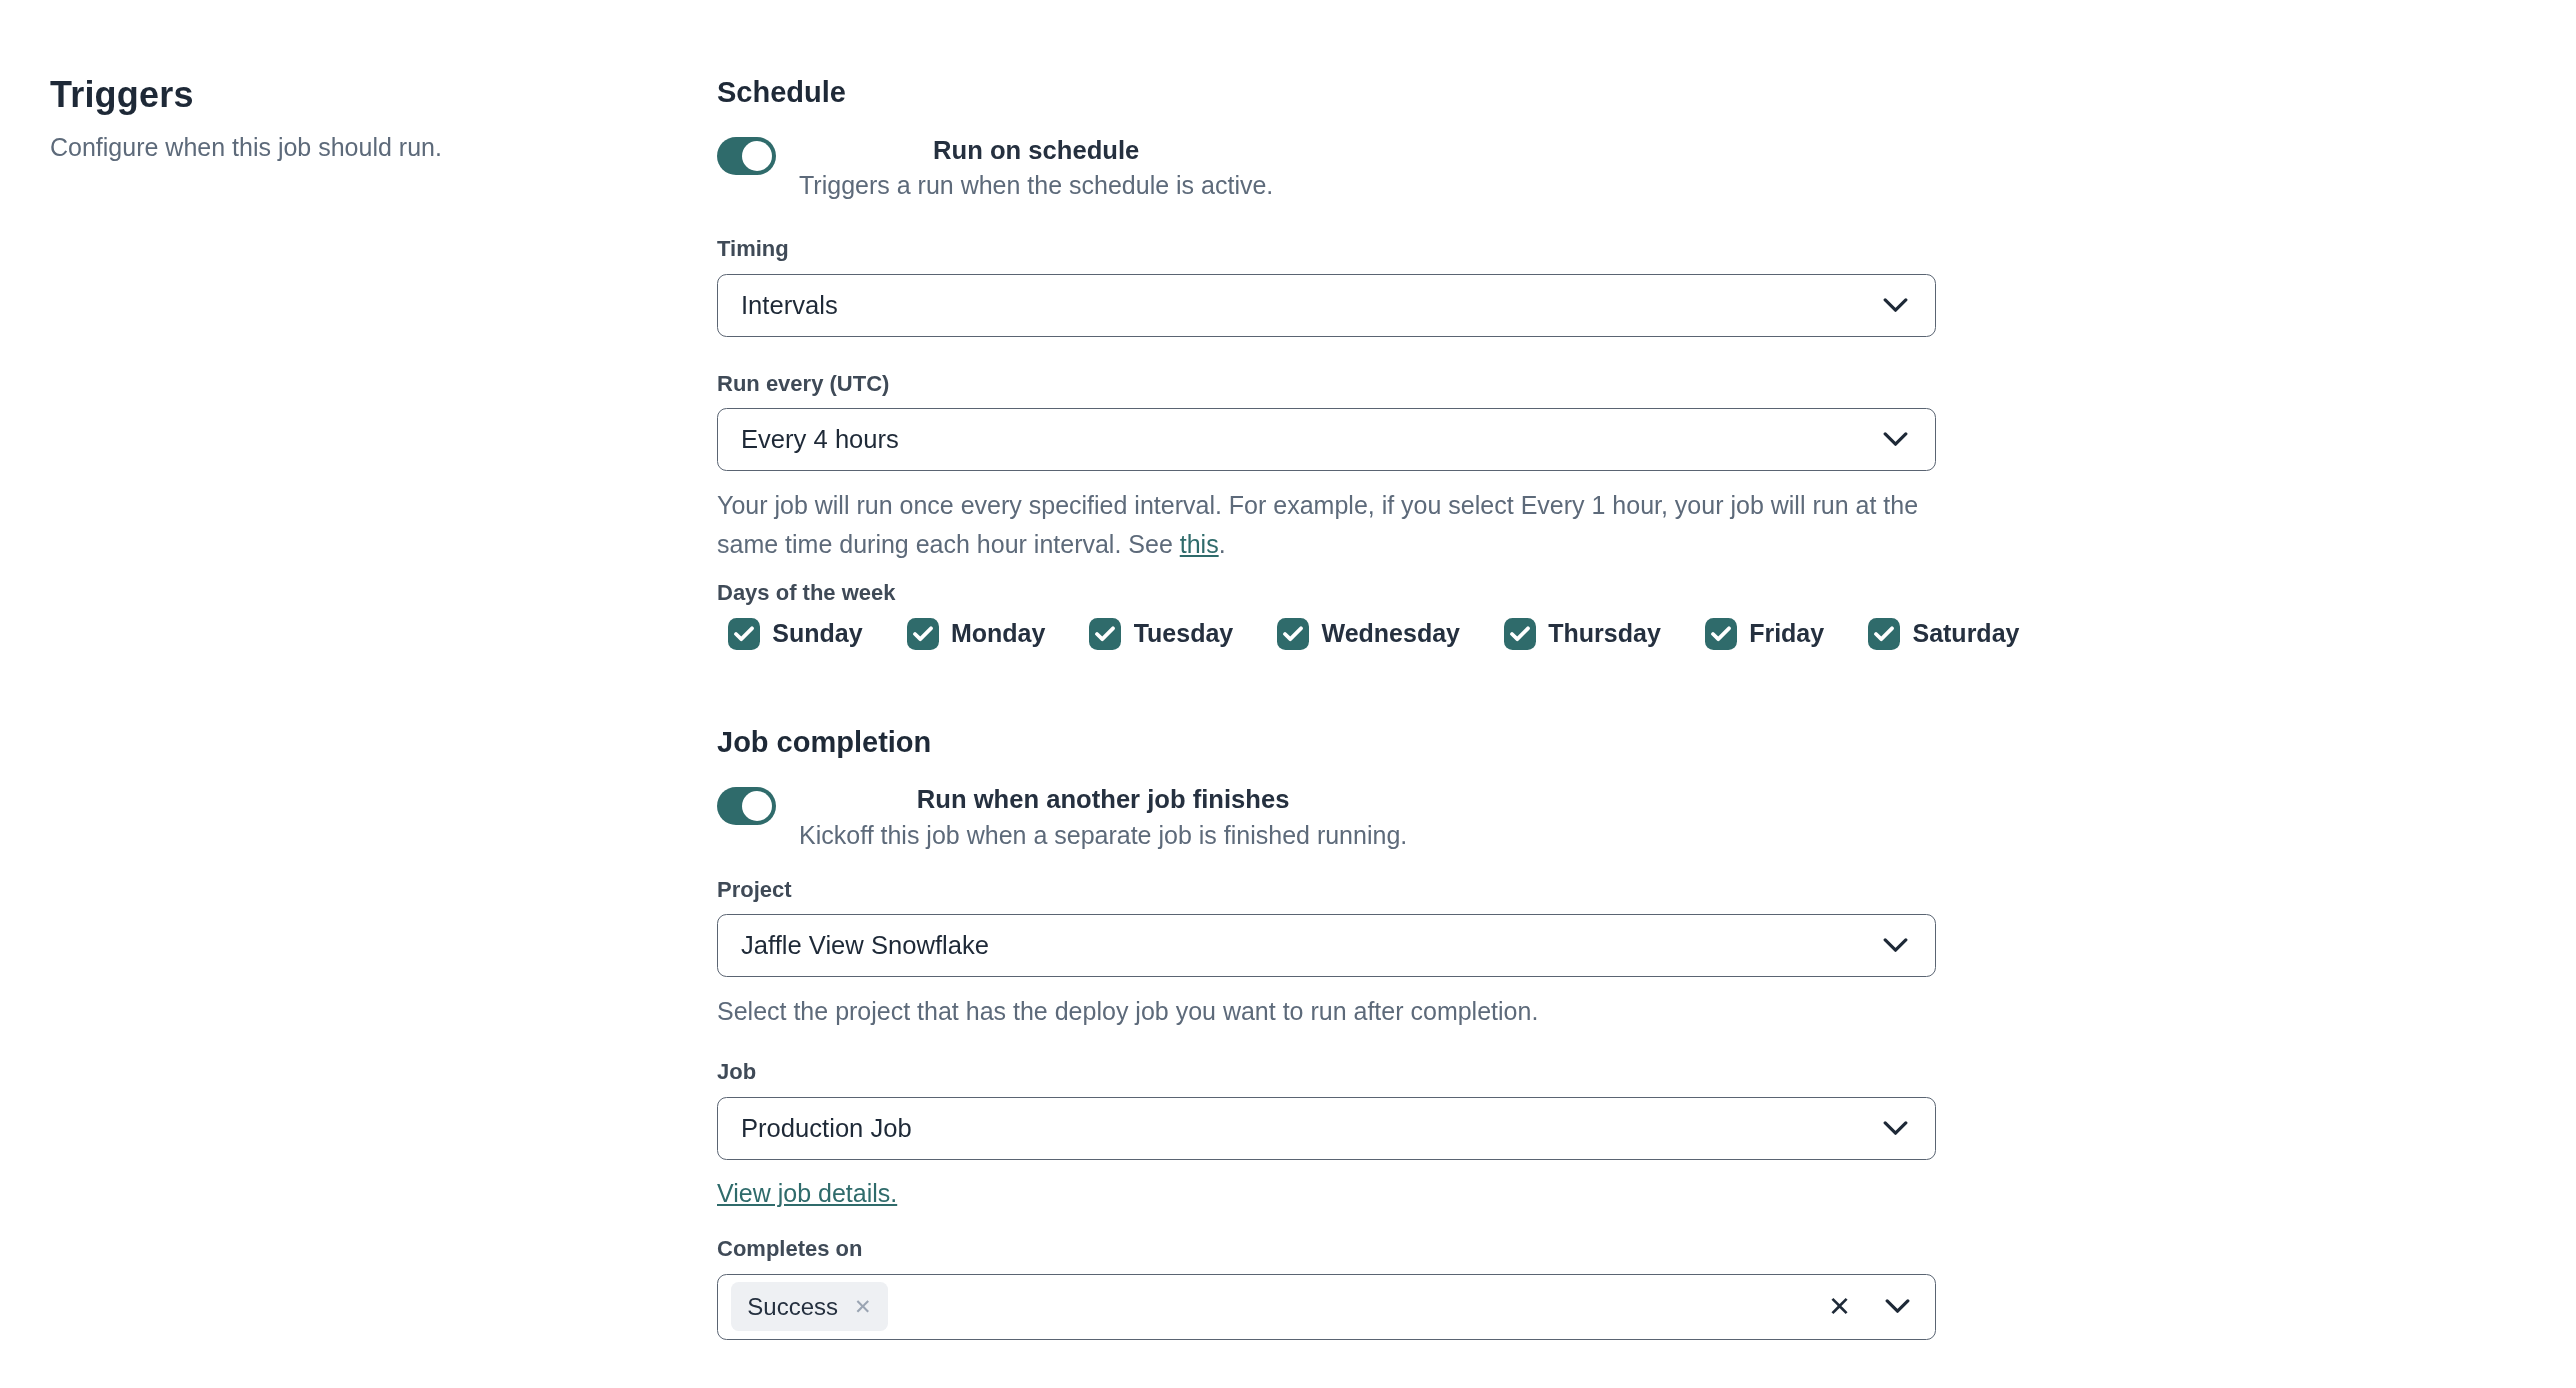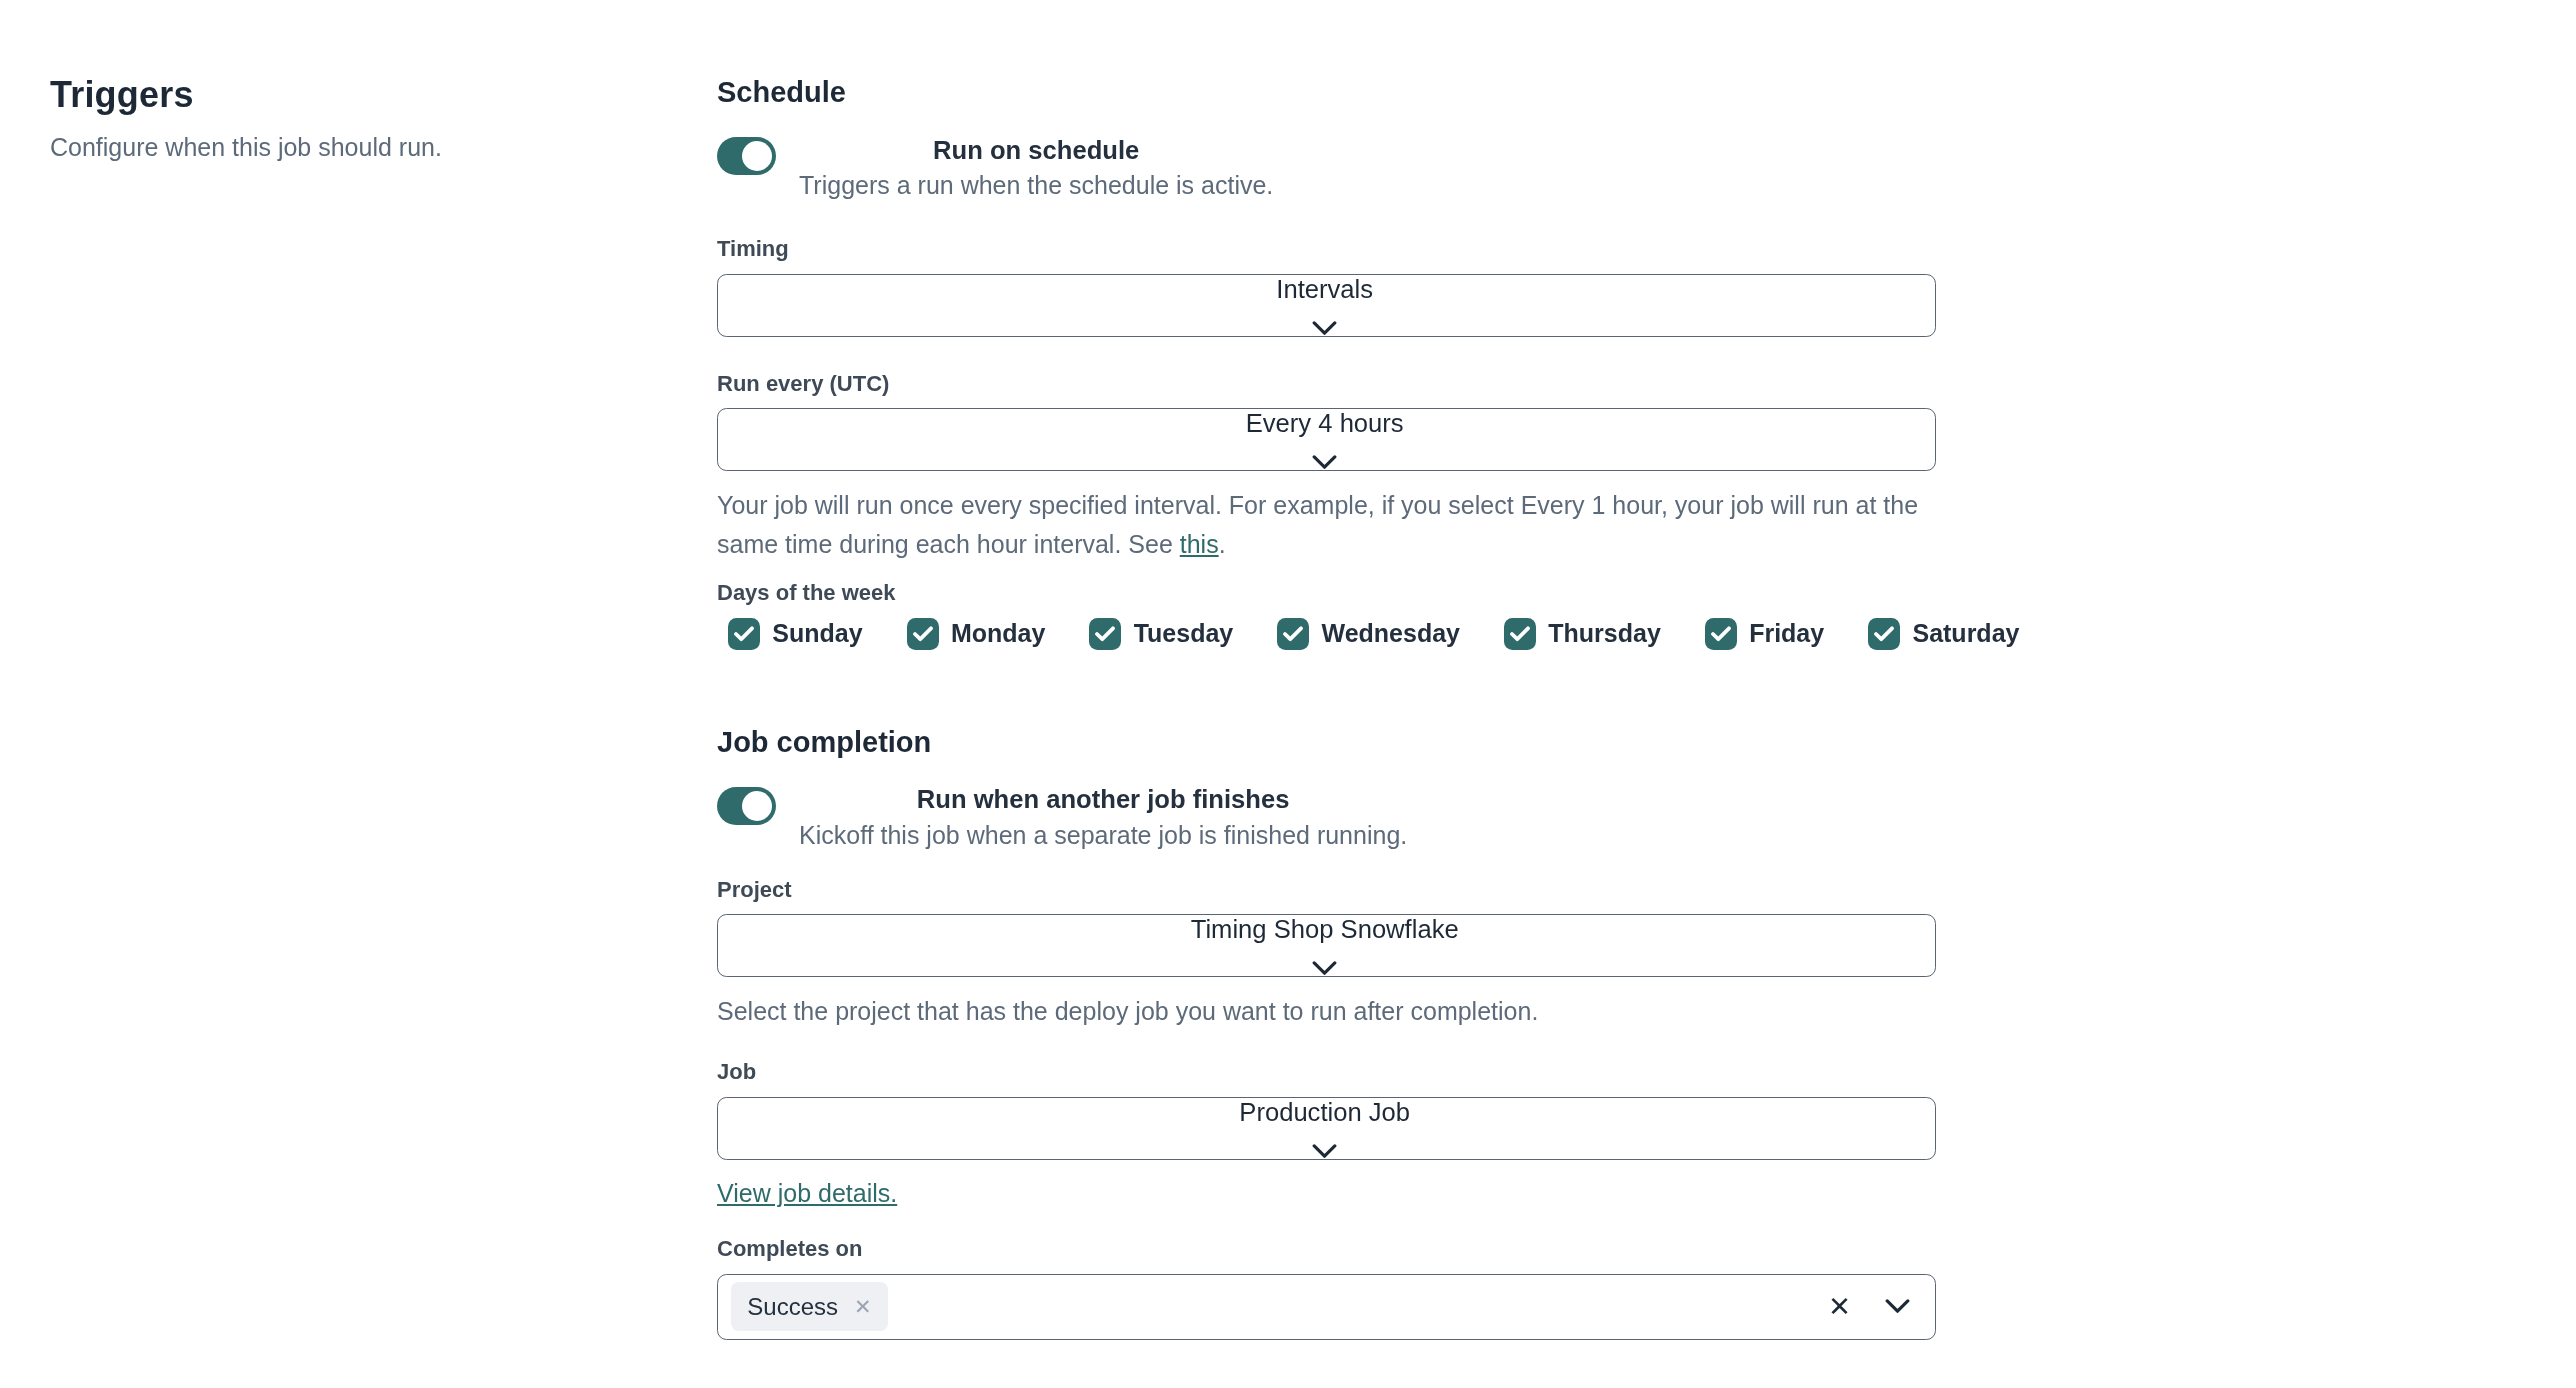--- a/index.html
+++ b/index.html
@@ -37,21 +37,21 @@
 
   .field { margin-top: 36px; }
   .field.tight { margin-top: 34px; }
   .field > .field-label {
     display: block; font-size: 22px; font-weight: 700; color: #3f4a57; margin-bottom: 11.4px;
   }
   .select {
     width: 100%; height: 63px; background: #fff;
     border: 1.9px solid #5a6472; border-radius: 9.5px;
     display: flex; align-items: center; justify-content: space-between;
-    padding: 0 26.6px 0 23px; font-size: 25.6px; color: #1e2937; cursor: pointer; flex-direction: column;
+    padding: 0 26.6px 0 23px; font-size: 25.6px; color: #1e2937; cursor: pointer;
   }
   .chevron { flex: none; display: inline-flex; }
 
   .help { margin-top: 15px; font-size: 25px; line-height: 1.55; color: #5d6a7a; max-width: 1219px; }
   a.inline-link { color: #2f6b6b; text-decoration: underline; cursor: pointer; }
 
   .days-field { margin-top: 17px; }
   .days-row { display: flex; align-items: center; gap: 44px; margin-top: 1.9px; flex-wrap: nowrap; margin-left: 11px; }
   .day-item { display: flex; align-items: center; gap: 12.3px; cursor: pointer; }
   .checkbox {
@@ -209,21 +209,21 @@
         </div>
         <div class="toggle-text">
           <span class="toggle-label">Run when another job finishes</span>
           <span class="toggle-desc">Kickoff this job when a separate job is finished running.</span>
         </div>
       </div>
 
       <div class="field" style="margin-top:26.6px">
         <span class="field-label">Project</span>
         <div class="select" role="button">
-          <span>Timing Shop Snowflake</span>
+          <span>Jaffle View Snowflake</span>
           <span class="chevron">
             <svg width="25" height="15" viewBox="0 0 26 16">
                 <path d="M2 2 L13 13 L24 2" fill="none" stroke="#1e2937" stroke-width="3.4" stroke-linecap="round" stroke-linejoin="round"></path>
               </svg>
           </span>
         </div>
         <div class="help">Select the project that has the deploy job you want to run after completion.</div>
       </div>
 
       <div class="field" style="margin-top:28.5px">

